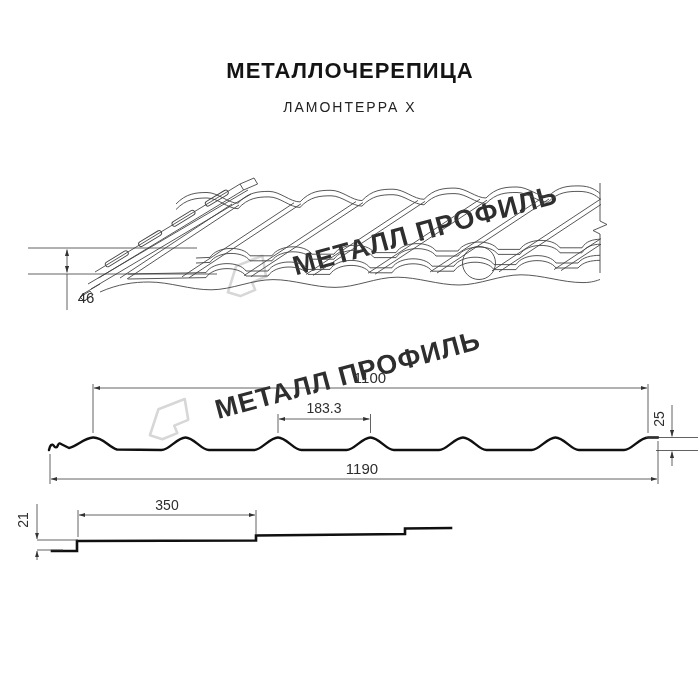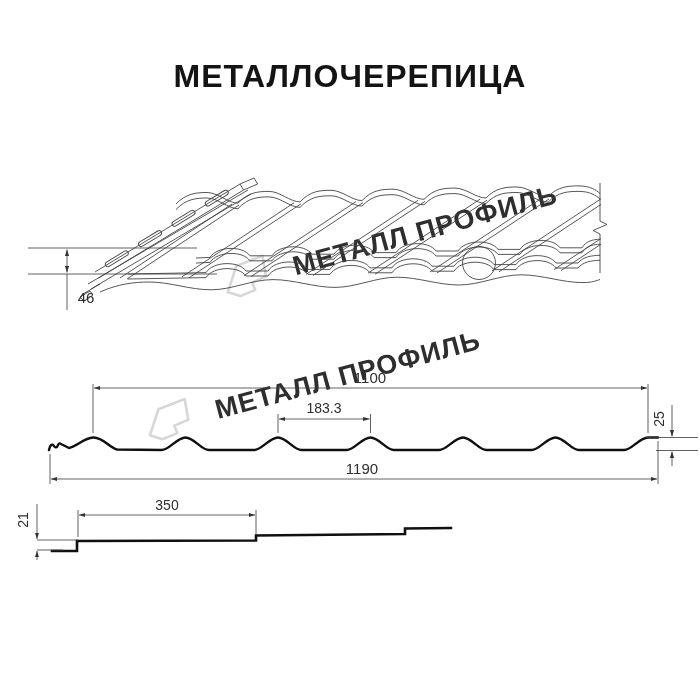--- a/index.html
+++ b/index.html
@@ -1,37 +1,38 @@
 <!DOCTYPE html>
 <html><head>
 <meta charset="utf-8">
 <style>
   html,body{margin:0;padding:0;background:#fff;}
   .page{position:relative;width:700px;height:700px;background:#fff;overflow:hidden;
         font-family:"Liberation Sans","DejaVu Sans",sans-serif;}
   .title{position:absolute;left:0;top:58px;width:700px;text-align:center;
-         font-size:32px;font-weight:bold;letter-spacing:1px;color:#141414;}
+         font-size:22px;font-weight:bold;letter-spacing:1px;color:#141414;}
   .subtitle{position:absolute;left:0;top:99px;width:700px;text-align:center;
          font-size:14px;font-weight:400;letter-spacing:2px;color:#222;}
   svg text{font-family:"Liberation Sans","DejaVu Sans",sans-serif;fill:#2e2e2e;}
   svg .dimtxt{font-size:15px;}
   svg .dimtxt-s{font-size:14px;}
   .thin{stroke:#444;stroke-width:0.9;fill:none;}
   .dim{stroke:#3a3a3a;stroke-width:0.8;fill:none;}
   .thick{stroke:#101010;stroke-width:2.4;fill:none;stroke-linecap:round;stroke-linejoin:round;}
   .thick2{stroke:#101010;stroke-width:2.6;fill:none;stroke-linecap:square;stroke-linejoin:miter;}
   .wm{fill:none;stroke:#d7d7d7;stroke-width:2.6;stroke-linejoin:round;}
   .wmtxt{font-size:27px;font-weight:bold;letter-spacing:1px;}
 </style>
 </head>
 <body>
 
 <div class="page">
 
   <div class="title">МЕТАЛЛОЧЕРЕПИЦА</div>
+  <div class="subtitle">ЛАМОНТЕРРА X</div>
 
   <svg width="700" height="700" viewBox="0 0 700 700">
 
     <defs>
       <marker id="arr" markerWidth="9" markerHeight="6" refX="8" refY="2.6" orient="auto-start-reverse">
         <path d="M0,0 L8,2.6 L0,5.2 z" fill="#333"></path>
       </marker>
       <clipPath id="clip3d">
           <rect x="70" y="160" width="531" height="150"></rect>
         </clipPath>

